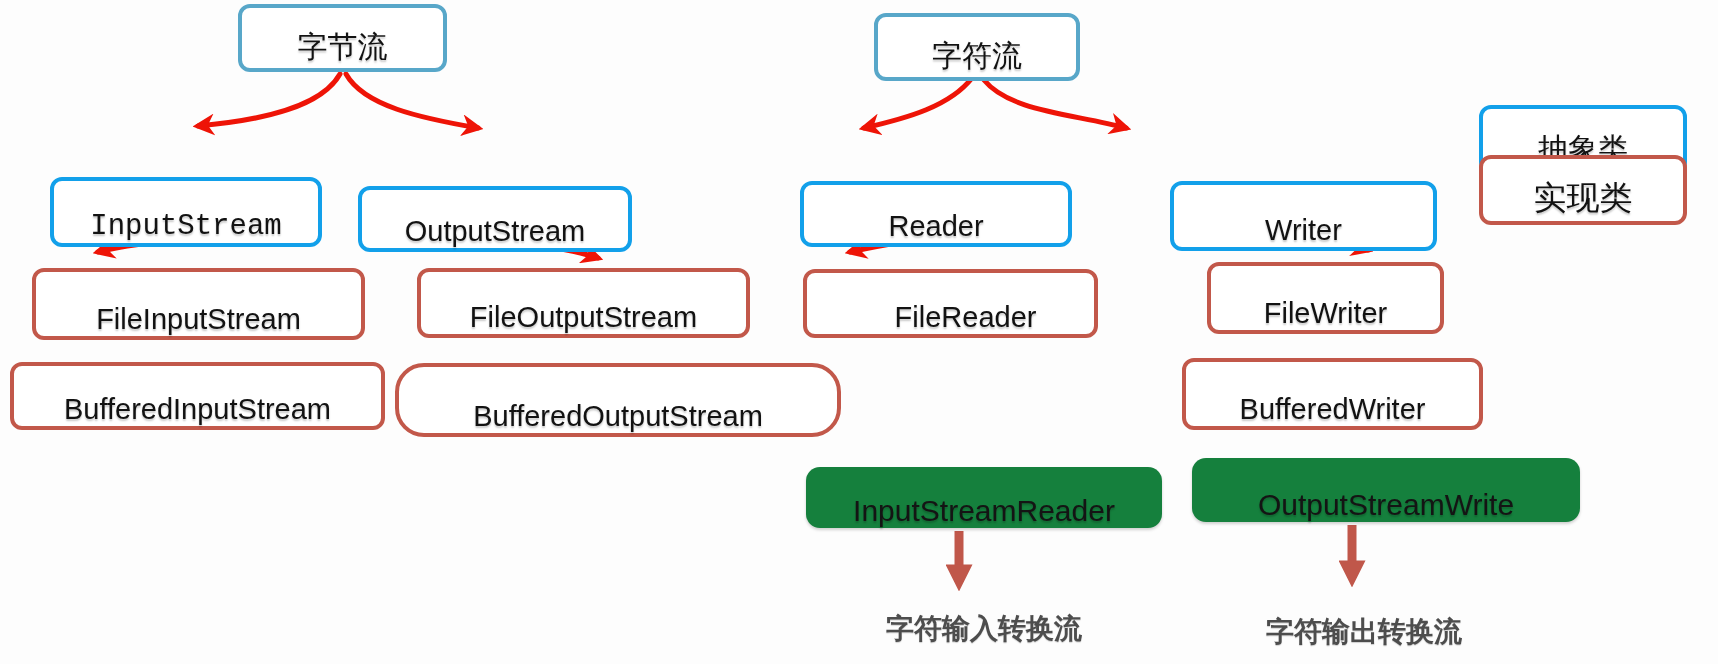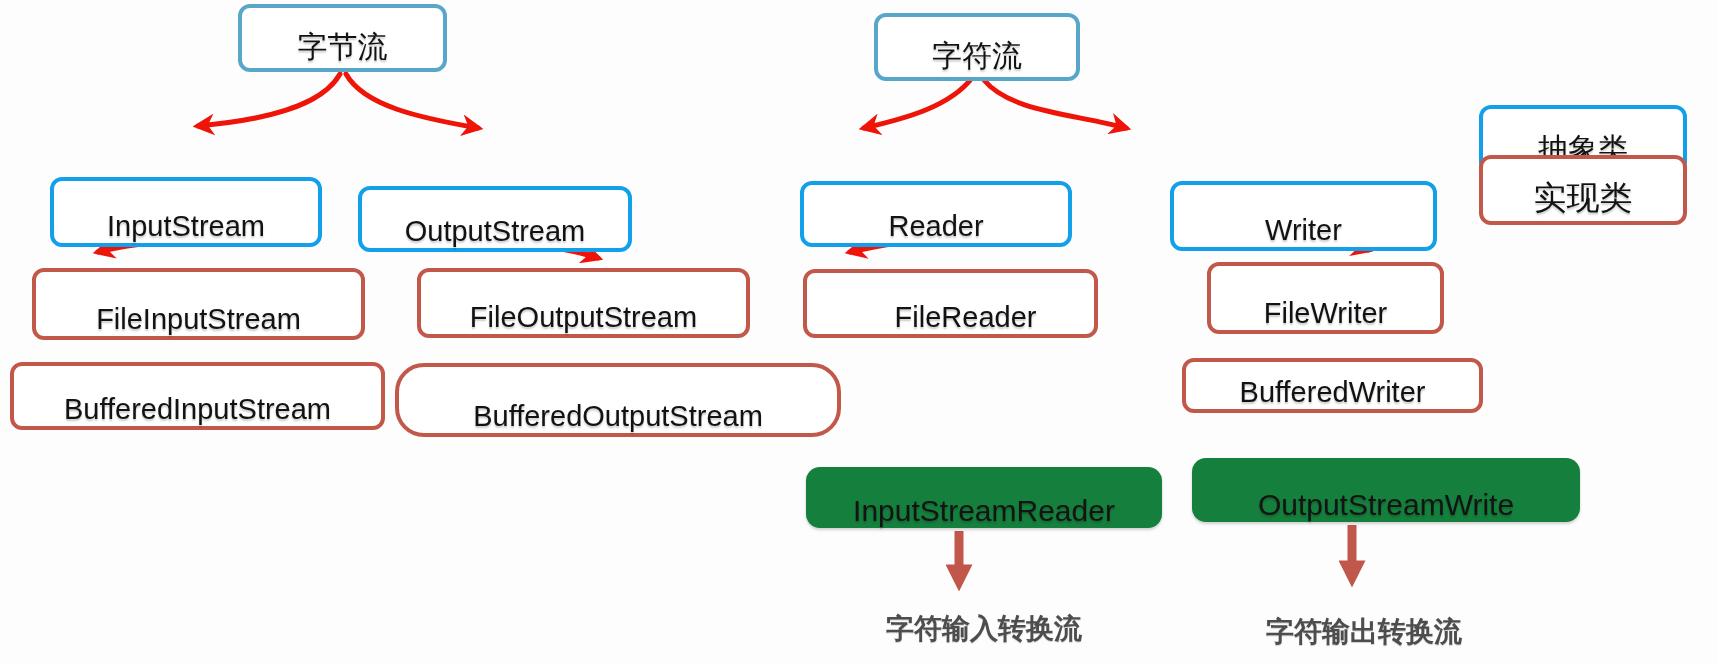--- a/index.html
+++ b/index.html
@@ -35,34 +35,34 @@
   .caption{
     position:absolute;width:300px;text-align:center;
     font-size:28px;font-weight:bold;color:#4d4d4d;
     text-shadow:0 1px 1px rgba(0,0,0,0.18);
     white-space:nowrap;
   }
 
   
   #n-byte        {left:238px; top:4px;   width:209px;height:68px;}
   #n-char        {left:874px; top:13px;  width:206px;height:68px;}
-  #n-istream     {left:50px;  top:133px; width:272px;height:70px;}
+  #n-istream     {left:50px;  top:133px; width:272px;height:70px;font-family:Liberation Mono, monospace;}
   #n-ostream     {left:358px; top:142px; width:274px;height:66px;}
   #n-reader      {left:800px; top:137px; width:272px;height:66px;}
   #n-writer      {left:1170px;top:137px; width:267px;height:70px;}
   #n-leg-abs     {left:1479px;top:61px;  width:208px;height:69px;}
   #n-leg-impl    {left:1479px;top:155px; width:208px;height:70px;}
   #n-fis         {left:32px;  top:268px; width:333px;height:72px;}
   #n-fos         {left:417px; top:268px; width:333px;height:70px;}
   #n-freader     {left:803px; top:269px; width:295px;height:69px;padding-left:30px;}
   #n-fwriter     {left:1207px;top:262px; width:237px;height:72px;}
   #n-bis         {left:10px;  top:362px; width:375px;height:68px;}
   #n-bos         {left:395px; top:363px; width:446px;height:74px;border-radius:29px;}
   #n-breader     {left:815px; top:360px; width:297px;height:70px;}
-  #n-bwriter     {left:1182px;top:358px; width:301px;height:55px;}
+  #n-bwriter     {left:1182px;top:358px; width:301px;height:72px;}
   #n-isr         {left:806px; top:467px; width:356px;height:61px;}
   #n-osw         {left:1192px;top:458px; width:388px;height:64px;}
   #cap-in        {left:834px; top:610px;}
   #cap-out       {left:1214px;top:613px;}
 </style>
 </head>
 <body>
 
 <div class="stage">
 

